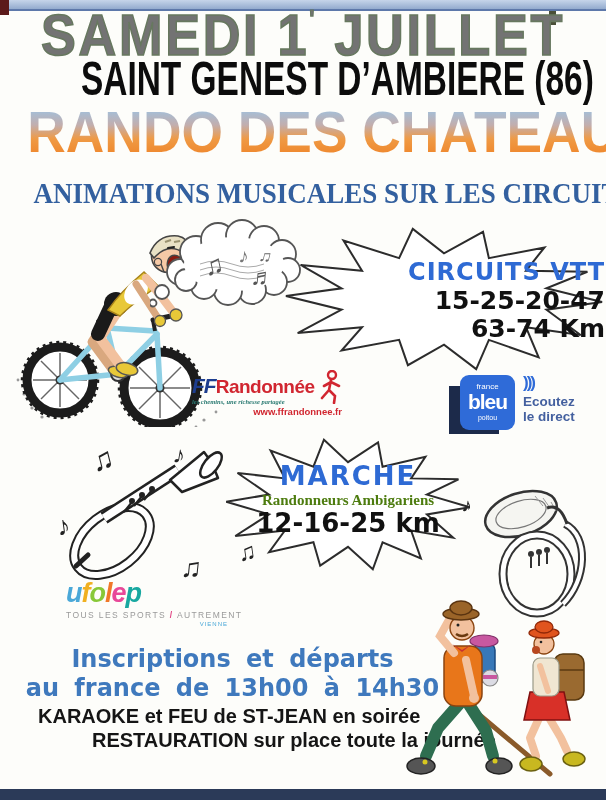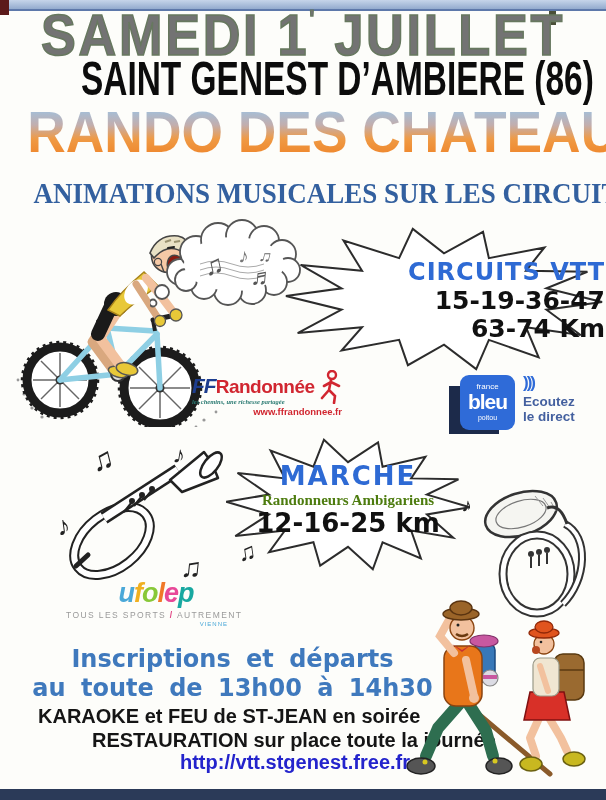--- a/index.html
+++ b/index.html
@@ -70,21 +70,21 @@
   #fbleu .bl{font-size:21px;font-weight:700;letter-spacing:-1px;}
   #fbleu .po{font-size:7px;margin-top:2px;}
   #fbleu .waves{position:absolute;left:76px;top:2px;color:#2f6bd8;font-size:17px;font-weight:700;
       letter-spacing:-2px;}
   #fbleu .listen{position:absolute;left:76px;top:24px;color:#44609f;font-size:13.5px;
       font-weight:700;line-height:1.1;}
 
   
   #ufolep{left:66px;top:578px;width:180px;height:62px;}
   #ufolep .word{font-size:27px;font-weight:700;font-style:italic;letter-spacing:-1px;
-      text-align:center;}
+      }
   #ufolep .tag{font-size:8.5px;color:#9a9a9a;letter-spacing:1.4px;white-space:nowrap;
       margin-top:1px;}
   #ufolep .tag .sep{color:#e04080;font-weight:700;}
   #ufolep .region{font-size:6px;color:#4aa8d8;text-align:right;letter-spacing:1px;margin-top:1px;
       padding-right:18px;}
 
   
   #info-block{left:0;top:645px;width:465px;text-align:center;color:#3f79bd;
       font-family:"DejaVu Sans",sans-serif;font-weight:700;font-size:24px;line-height:1.22;
       word-spacing:7px;}
@@ -217,21 +217,21 @@
     <text x="100" y="70" font-size="24" fill="#555" transform="rotate(5 100 70)">♬</text>
     <text x="108" y="46" font-size="17" fill="#666" transform="rotate(14 108 46)">♫</text>
   </svg>
 
   <div class="abs burst" id="vtt-burst">
     <svg width="322" height="146" viewBox="0 0 330 150" preserveAspectRatio="none">
       <polygon points="327,78 270,86 305,112 249,104 262,135 211,117 198,147 165,122 128,143 119,117 60,128 81,104 15,110 60,86 3,72 60,64 18,40 81,46 62,15 119,33 133,3 165,28 205,6 211,33 268,22 249,46 312,47 270,64" fill="#fff" stroke="#2c2c2c" stroke-width="2" vector-effect="non-scaling-stroke"></polygon>
     </svg>
     <div class="burst-text">
       <div class="vtt-title">CIRCUITS VTT</div>
-      <div class="vtt-nums">15-19-36-47</div>
+      <div class="vtt-nums">15-25-20-47</div>
       <div class="vtt-nums">63-74 Km</div>
     </div>
   </div>
 
   <div class="abs" id="fbleu">
     <div class="back"></div>
     <div class="front">
       <div class="fr">france</div>
       <div class="bl">bleu</div>
       <div class="po">poitou</div>
@@ -321,21 +321,21 @@
     <div class="tag">
       <span>TOUS LES SPORTS</span>
       <span class="sep">/</span>
       <span>AUTREMENT</span>
     </div>
     <div class="region">VIENNE</div>
   </div>
 
   <div class="abs" id="info-block">
     <div>Inscriptions et départs</div>
-    <div>au toute de 13h00 à 14h30</div>
+    <div>au france de 13h00 à 14h30</div>
   </div>
   <div class="abs" id="karaoke">KARAOKE et FEU de ST-JEAN  en soirée</div>
   <div class="abs" id="resto">RESTAURATION  sur place toute la journée</div>
 
   <svg class="abs" style="left:398px;top:598px;" width="206" height="192" viewBox="0 0 206 192">
     <g>
       <line x1="52" y1="92" x2="152" y2="176" stroke="#8a5a2a" stroke-width="5" stroke-linecap="round"></line>
       <path d="M62,105 40,130 28,158" fill="none" stroke="#2e6e50" stroke-width="12" stroke-linecap="round" stroke-linejoin="round"></path>
       <ellipse cx="23" cy="168" rx="14" ry="8" fill="#555" stroke="#222" stroke-width="1.5"></ellipse>
       <circle cx="27" cy="164" r="2.5" fill="#d8c820"></circle>
@@ -368,15 +368,14 @@
       <rect x="135" y="60" width="26" height="38" rx="7" fill="#f0e6d2" stroke="#998" stroke-width="1.2"></rect>
       <path d="M142,68 150,93" fill="none" stroke="#f2c19e" stroke-width="6" stroke-linecap="round"></path>
       <circle cx="146" cy="46" r="10" fill="#f2c19e" stroke="#8a4410" stroke-width="1.3"></circle>
       <circle cx="138" cy="52" r="4" fill="#b84820"></circle>
       <circle cx="143" cy="44" r="1.3" fill="#222"></circle>
       <ellipse cx="146" cy="35" rx="15" ry="5" fill="#e0541e" stroke="#902808" stroke-width="1.3"></ellipse>
       <ellipse cx="146" cy="29" rx="9" ry="6" fill="#e0541e" stroke="#902808" stroke-width="1.3"></ellipse>
     </g>
   </svg>
 
-  <div class="abs" id="website">http://vtt.stgenest.free.fr</div>
 
 </div>
 
 </body></html>

